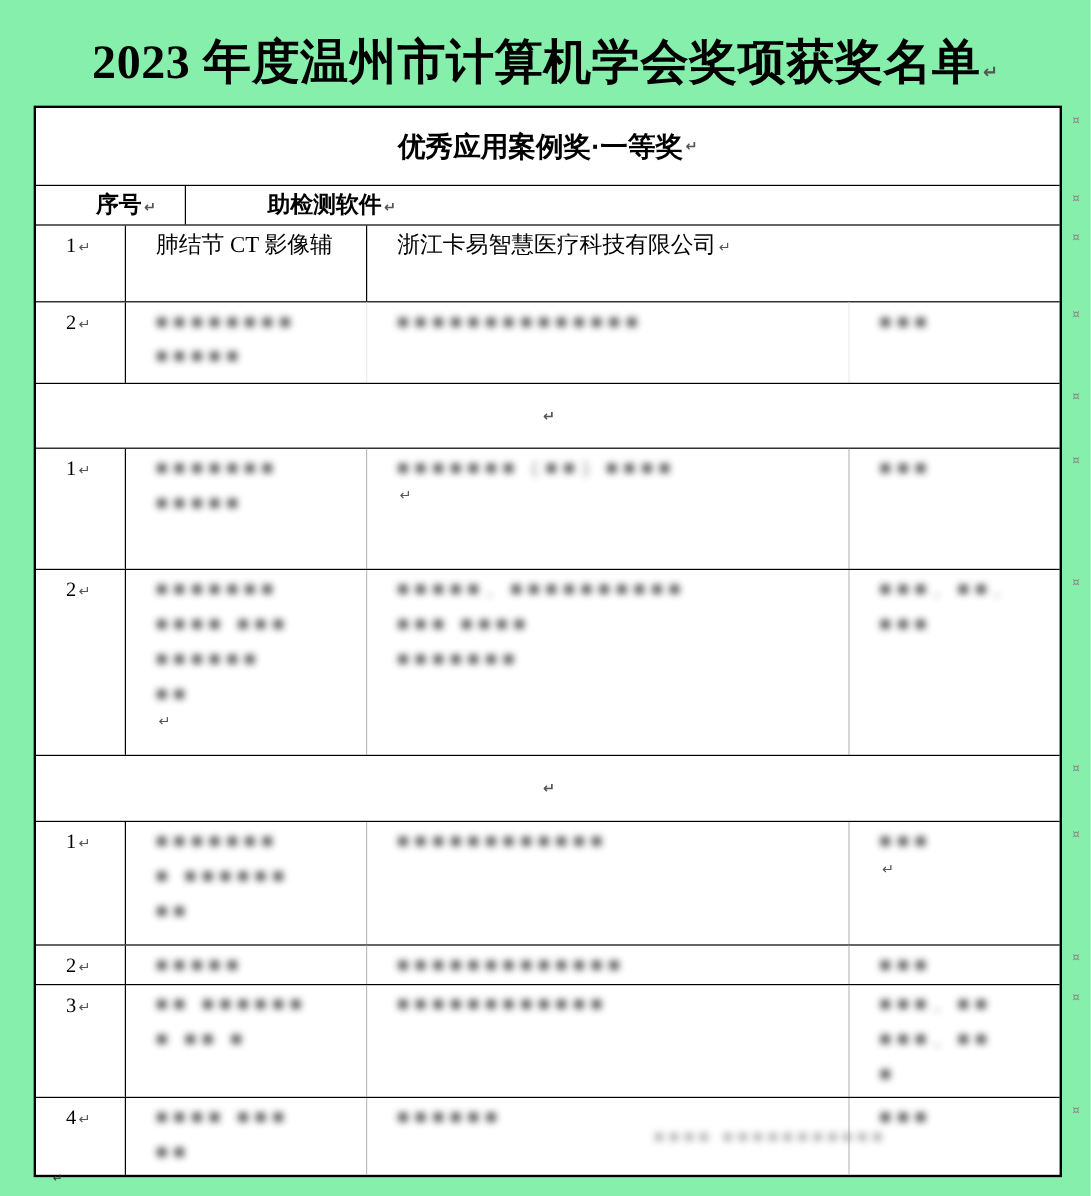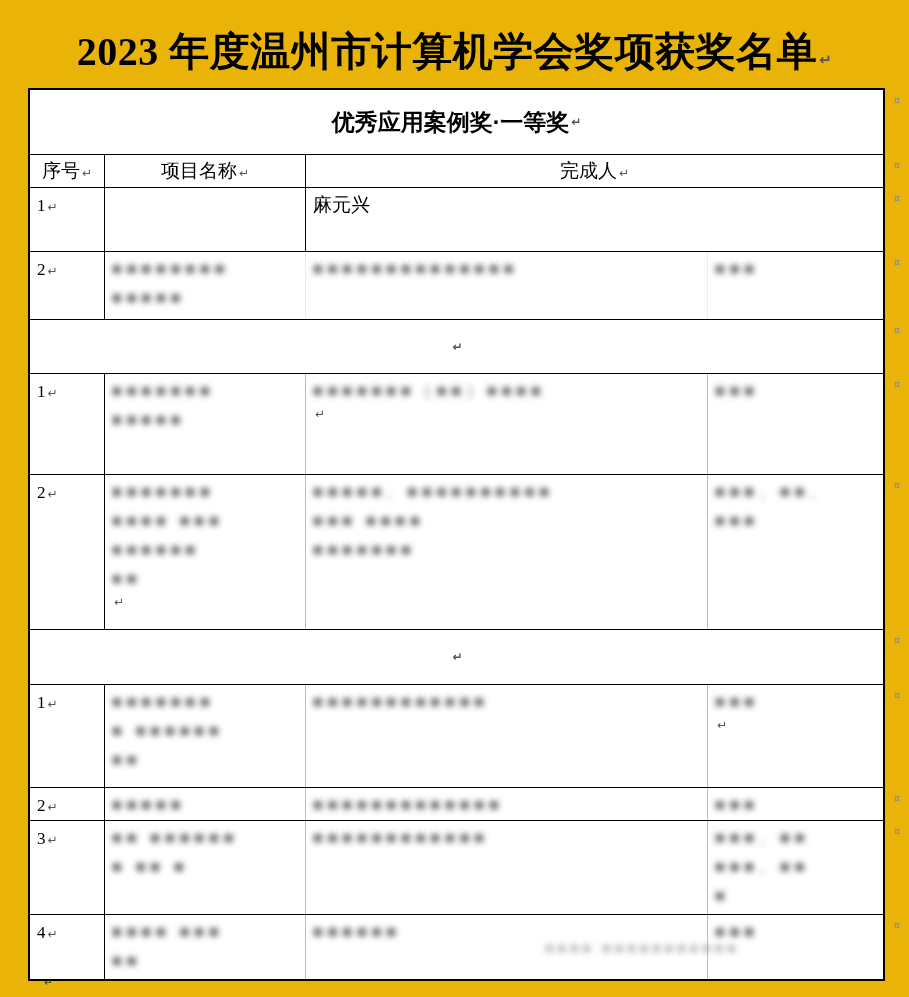--- a/index.html
+++ b/index.html
@@ -1,54 +1,54 @@
 <!DOCTYPE html>
 <html><head>
 <meta charset="utf-8">
 <style>
   html,body{margin:0;padding:0;background:#fff;}
   .page{
-    position:relative;width:909px;height:997px;background:#eab308;
+    position:relative;width:909px;height:997px;background:#86efac;
     font-family:"Liberation Serif",serif;color:#000;overflow:hidden;
   }
   
   .title-row{
     position:absolute;top:24px;left:0;width:909px;text-align:center;
     font-size:40px;font-weight:bold;letter-spacing:0.5px;white-space:nowrap;
   }
   .title-row .pmark{font-size:15px;}
   
   .award-table{
     position:absolute;left:28px;top:88px;width:853px;
     border:2px solid #000;background:#fff;
   }
   .trow{position:relative;display:flex;border-top:1px solid #000;box-sizing:border-box;}
   .trow:first-child{border-top:none;}
   .cell{
     border-left:1px solid #000;box-sizing:border-box;
-    padding:2px 7px;overflow:hidden;
+    padding:2px 25px;overflow:hidden;
   }
   .cell:first-child{border-left:none;}
   .c1{width:74px;}
   .c2{width:201px;}
   .c3{width:402px;}
   .c4{flex:1;}
   
   .h64{height:64px}.h33{height:33px}.h68{height:68px}.h54{height:54px}
   .h101{height:101px}.h155{height:155px}.h55{height:55px}.h103{height:103px}
   .h94{height:94px}.h65{height:65px}
   
   .section-row .section-cell{
     width:100%;border-left:none;display:flex;align-items:center;justify-content:center;
     font-family:"Liberation Sans",sans-serif;font-weight:bold;font-size:23px;
   }
   
   .colhead .cell{
-    font-family:"Liberation Sans",sans-serif;font-weight:normal;font-size:19px;
-    text-align:center;padding-top:3px;white-space:nowrap;
+    font-family:"Liberation Sans",sans-serif;font-weight:bold;font-size:19px;
+    text-align:right;padding-top:3px;white-space:nowrap;margin-left:25px;
   }
   
   .data .cell{font-size:19px;line-height:29px;}
   .num{font-size:17px;}
   .pline{white-space:nowrap;}
   
   .pmark{
     color:#555;font-size:12px;font-family:"DejaVu Sans",sans-serif;
     margin-left:2px;vertical-align:baseline;
   }
@@ -85,30 +85,30 @@
     <div class="trow section-row h64">
       <div class="cell section-cell">
           <span>优秀应用案例奖·一等奖</span>
           <span class="pmark">↵</span>
         </div>
       <span class="rowend">¤</span>
     </div>
 
     <div class="trow colhead h33">
       <div class="cell c1"><span>序号</span><span class="pmark">↵</span></div>
-      <div class="cell c2"><span>项目名称</span><span class="pmark">↵</span></div>
-      <div class="cell c4"><span>完成人</span><span class="pmark">↵</span></div>
+      <div class="cell c2"><span>助检测软件</span><span class="pmark">↵</span></div>
       <span class="rowend">¤</span>
     </div>
 
     <div class="trow data h64">
       <div class="cell c1"><span class="num">1</span><span class="pmark">↵</span></div>
       <div class="cell c2">
-      </div>
-      <div class="cell c4"><span>麻元兴</span></div>
+        <div class="pline"><span>肺结节 CT 影像辅</span></div>
+      </div>
+      <div class="cell c3"><span>浙江卡易智慧医疗科技有限公司</span><span class="pmark">↵</span></div>
       <span class="rowend">¤</span>
     </div>
 
     <div class="trow data h68 redacted wash">
       <div class="cell c1"><span class="num">2</span><span class="pmark">↵</span></div>
       <div class="cell c2">
         <div class="bline">■■■■■■■■</div>
         <div class="bline">■■■■■</div>
       </div>
       <div class="cell c3">

